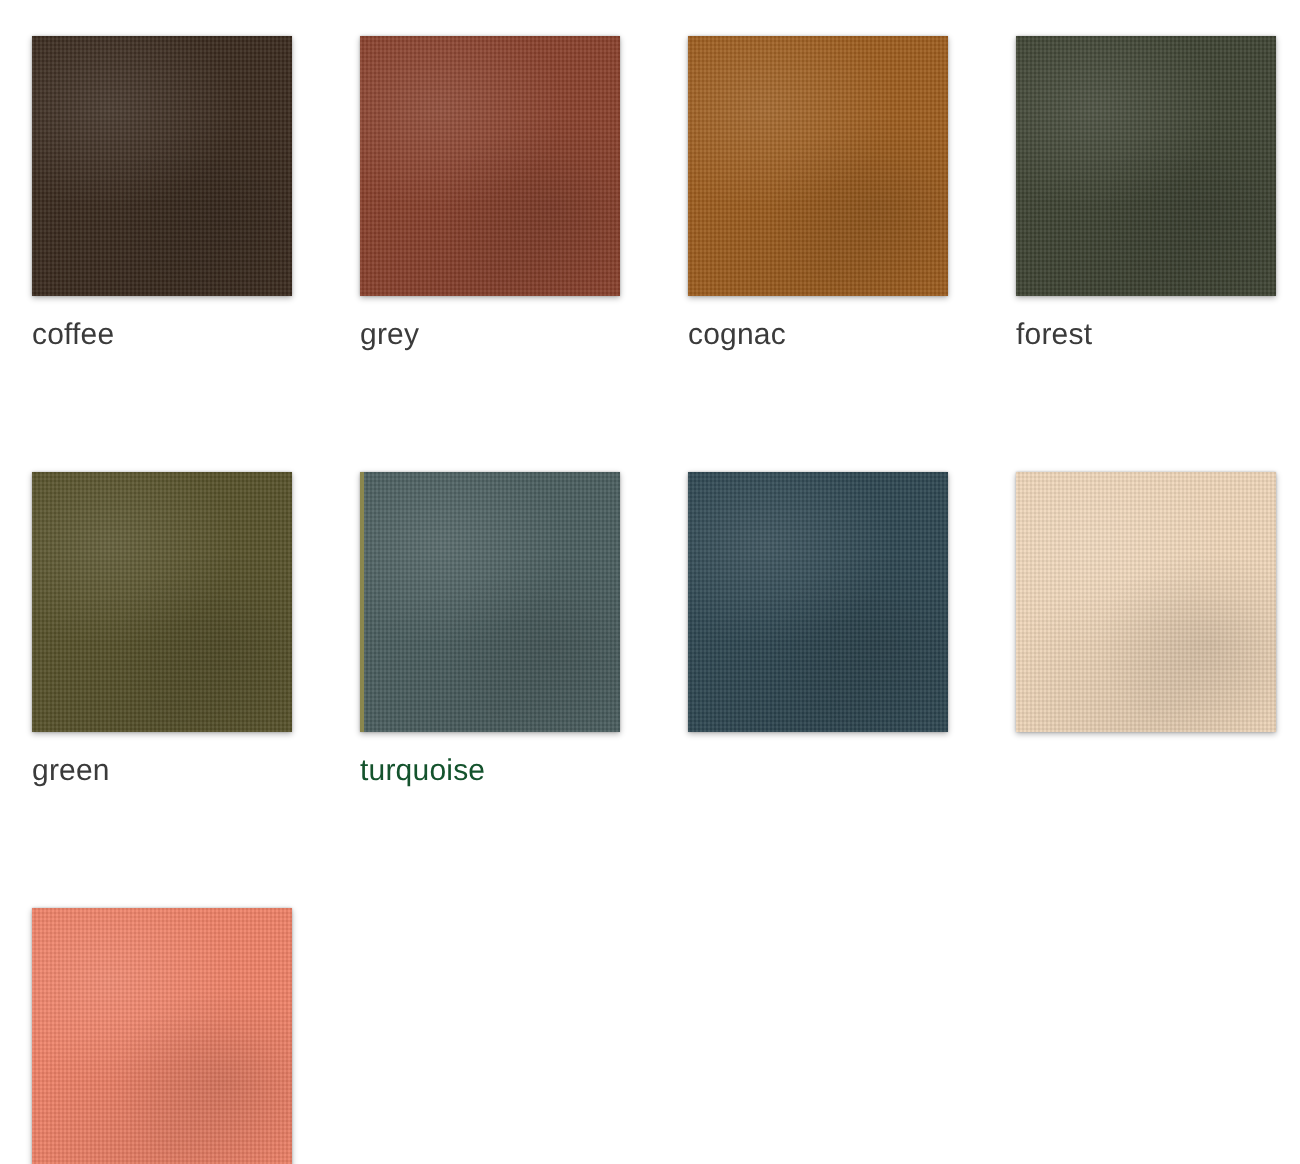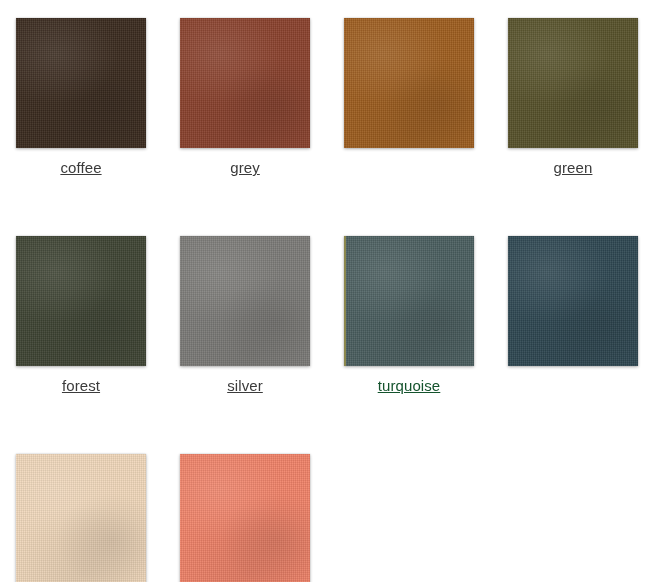--- a/index.html
+++ b/index.html
@@ -84,56 +84,52 @@
   }
 
   
   .swatch-tile.has-edge {
     border-left: 2px solid rgba(150, 142, 74, 0.85);
   }
 
   .swatch-label {
     display: block;
     margin-top: 11px;
-    text-align: center;
+    text-align: left;
     font-size: 15px;
     line-height: 17px;
     color: #3b3b3b;
     letter-spacing: 0.1px;
     white-space: nowrap;
-    text-decoration: underline;
   }
 </style>
 </head>
 <body style="background: rgb(255, 255, 255);">
 
 <div id="swatch-board" style="background: rgb(255, 255, 255);">
   <div class="swatch-grid" style="grid-template-columns: repeat(4, 130px);">
       <div class="swatch-cell">
         <div class="swatch-tile" style="background-color: rgb(58, 42, 30);"></div>
         <span class="swatch-label" style="color: rgb(59, 59, 59);">coffee</span>
       </div>
       <div class="swatch-cell">
         <div class="swatch-tile" style="background-color: rgb(138, 65, 44);"></div>
         <span class="swatch-label" style="color: rgb(59, 59, 59);">grey</span>
       </div>
       <div class="swatch-cell">
         <div class="swatch-tile" style="background-color: rgb(158, 93, 30);"></div>
-      </div>
-      <div class="swatch-cell">
-        <div class="swatch-tile" style="background-color: rgb(87, 82, 42);"></div>
-        <span class="swatch-label" style="color: rgb(59, 59, 59);">green</span>
+        <span class="swatch-label" style="color: rgb(59, 59, 59);">cognac</span>
       </div>
       <div class="swatch-cell">
         <div class="swatch-tile" style="background-color: rgb(62, 68, 51);"></div>
         <span class="swatch-label" style="color: rgb(59, 59, 59);">forest</span>
       </div>
       <div class="swatch-cell">
-        <div class="swatch-tile" style="background-color: rgb(124, 123, 120);"></div>
-        <span class="swatch-label" style="color: rgb(59, 59, 59);">silver</span>
+        <div class="swatch-tile" style="background-color: rgb(87, 82, 42);"></div>
+        <span class="swatch-label" style="color: rgb(59, 59, 59);">green</span>
       </div>
       <div class="swatch-cell">
         <div class="swatch-tile has-edge" style="background-color: rgb(74, 94, 95);"></div>
         <span class="swatch-label" style="color: #14532d;">turquoise</span>
       </div>
       <div class="swatch-cell">
         <div class="swatch-tile" style="background-color: rgb(46, 71, 82);"></div>
       </div>
       <div class="swatch-cell">
         <div class="swatch-tile" style="background-color: rgb(240, 215, 186);"></div>

